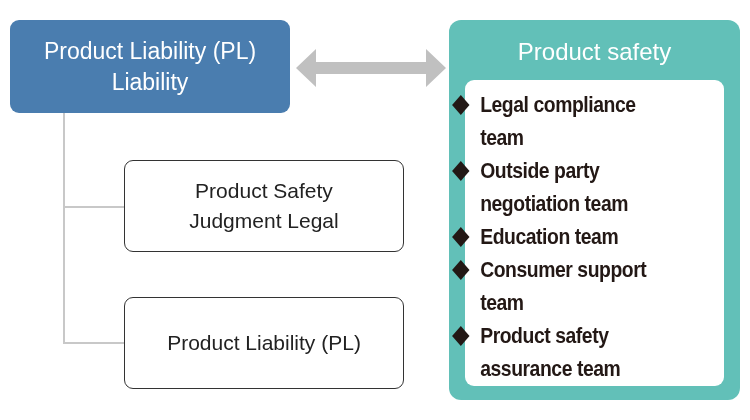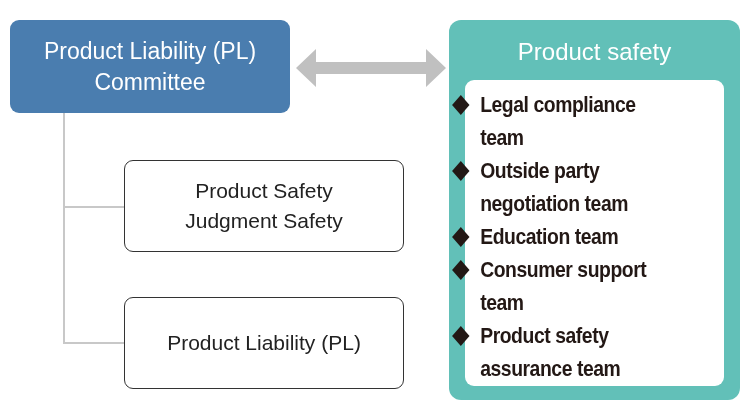--- a/index.html
+++ b/index.html
@@ -35,32 +35,32 @@
   .team-item { display:flex; align-items:flex-start; color:#231815; font-size:22px; line-height:33px; font-family:"Liberation Sans", sans-serif; font-weight:bold; letter-spacing:-0.5px; transform:scaleX(0.88); transform-origin:left; width:285px; }
   .diamond { width:20px; height:20px; margin-top:7px; margin-right:12px; flex:0 0 auto; position:relative; }
   .diamond::before { content:""; position:absolute; left:3px; top:3px; width:14px; height:14px; background:#231815; transform:rotate(45deg); }
 </style>
 </head>
 <body>
 
 <div class="abs pl-committee">
   <div>
     <div>Product Liability (PL)</div>
-    <div>Committee</div>
+    <div>Liability</div>
   </div>
 </div>
 
 <div class="abs vline"></div>
 <div class="abs hline1"></div>
 <div class="abs hline2"></div>
 
 <div class="abs sub-box box-judgment">
   <div>
     <div>Product Safety</div>
-    <div>Judgment Safety</div>
+    <div>Judgment Legal</div>
   </div>
 </div>
 
 <div class="abs sub-box box-subcommittee">
   <div>
     <div>Product Liability (PL)</div>
   </div>
 </div>
 
 <svg class="abs arrow" viewBox="0 0 150 46">

